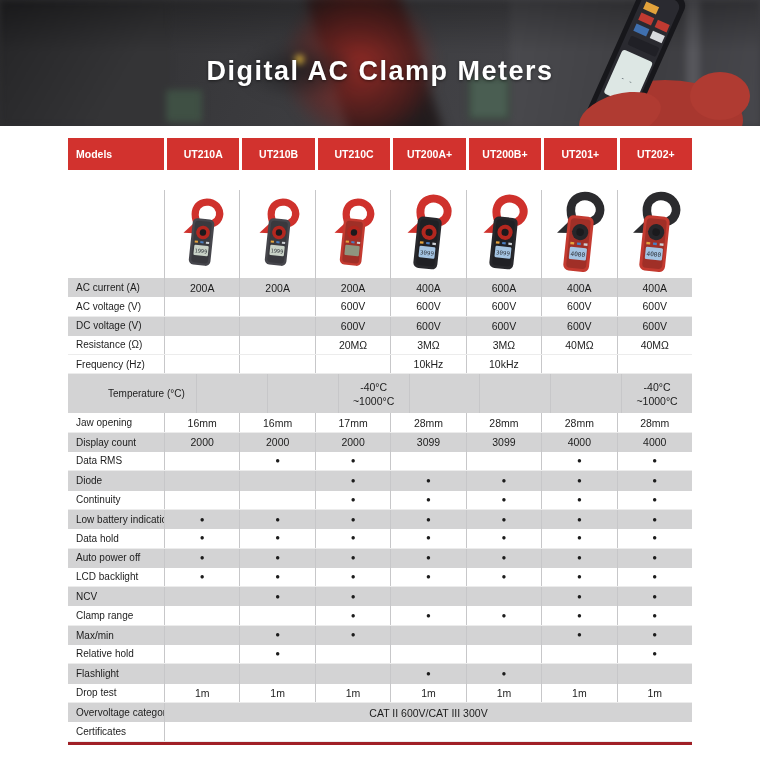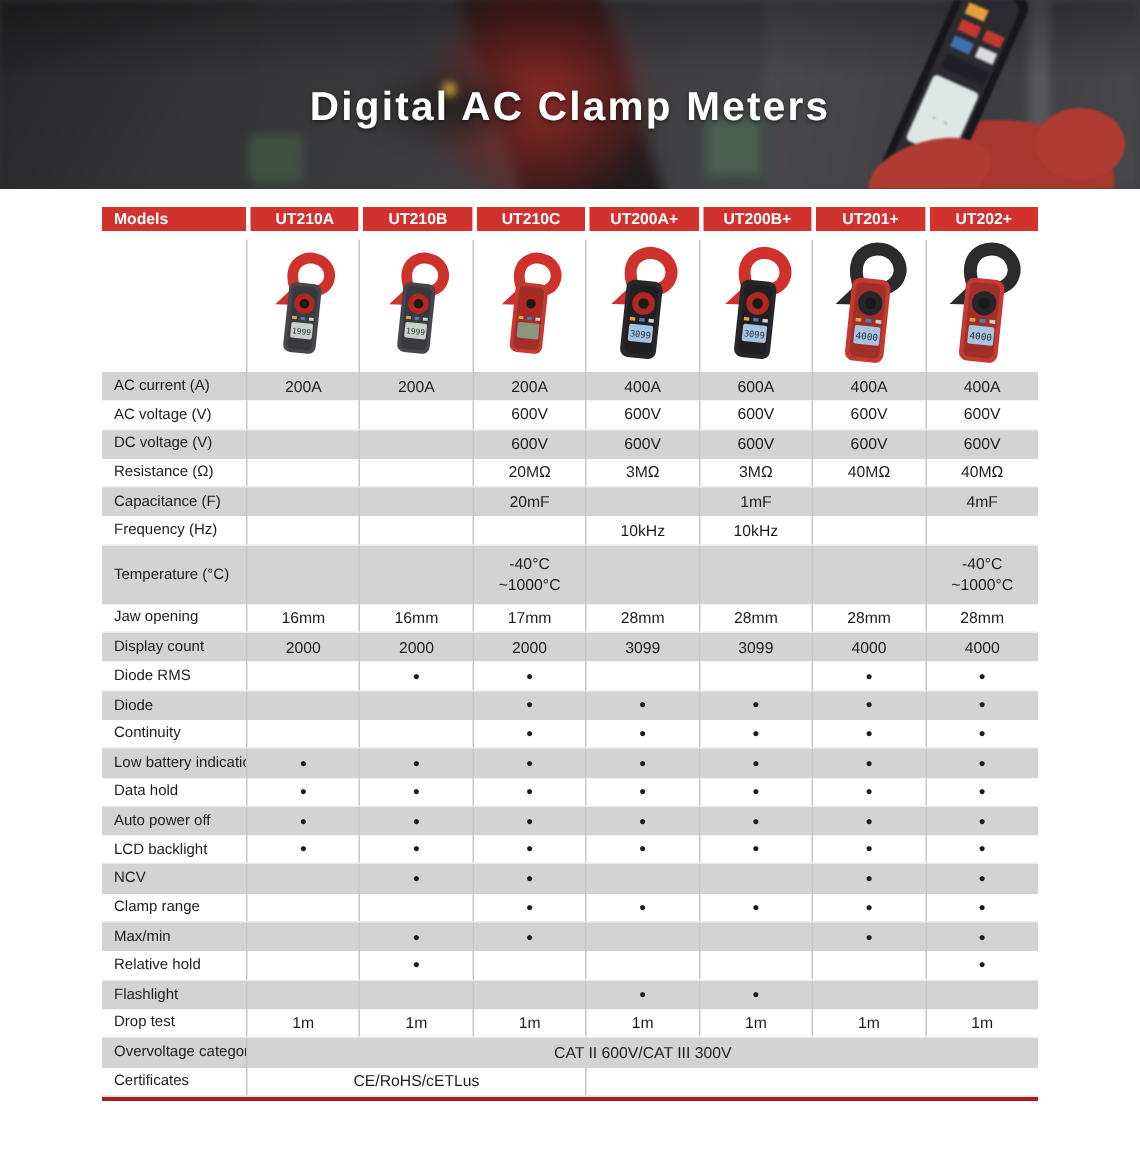--- a/index.html
+++ b/index.html
@@ -21,30 +21,30 @@
   .bg-dot-yellow{position:absolute;left:295px;top:55px;width:9px;height:9px;border-radius:50%;background:#d8b13c;filter:blur(1px);}
   .bg-panelR{position:absolute;right:0;top:0;width:250px;height:126px;background:linear-gradient(100deg,#4a4a4e,#3e3e42 60%,#47474c);}
   .bg-stripR{position:absolute;right:60px;top:0;width:14px;height:126px;background:#56565b;}
   .bg-shade-top{position:absolute;inset:0;background:linear-gradient(rgba(0,0,0,0.30),transparent 40%);}
   .banner-meter{position:absolute;right:0;top:0;filter:blur(0.6px);}
   .banner-title{position:absolute;left:0;right:0;top:56px;text-align:center;color:#ffffff;font-size:27px;font-weight:800;letter-spacing:1.5px;z-index:5;text-shadow:0 1px 3px rgba(0,0,0,0.5);}
 
   
   .spec-table{margin:12px 0 0 68px;width:624px;font-size:10.5px;}
   .t-row{display:grid;grid-template-columns:96px repeat(7,1fr);}
-  .models-row{height:16px;margin-bottom:6px;text-align:center;}
+  .models-row{height:32px;margin-bottom:20px;text-align:center;}
   .m-cell{background:var(--red);color:#fff;font-weight:700;font-size:10.5px;display:flex;align-items:center;justify-content:center;}
   .m-cell + .m-cell{border-left:3px solid #ffffff;}
   .m-label{justify-content:flex-start;padding-left:8px;}
   .images-row{height:88px;background:#fff;}
   .img-cell{display:flex;align-items:center;justify-content:center;border-left:1px solid var(--line);}
   .img-label{border-left:none;}
   .data-row{height:19.3px;background:#ffffff;border-bottom:1px solid #ececec;}
   .data-row.shade{background:var(--shade);border-bottom:none;}
-  .data-row.tall{height:39px;}
+  .data-row.tall{height:39px;padding-left:32px;}
   .cell{display:flex;align-items:center;justify-content:center;text-align:center;border-left:1px solid var(--line);white-space:pre-line;line-height:1.35;padding:1px 2px;}
   .row-label{justify-content:flex-start;text-align:left;border-left:none;padding-left:8px;font-size:10px;white-space:nowrap;overflow:hidden;}
   .dot{font-size:8px;line-height:1;}
   .section-row{height:19.3px;background:var(--red);color:#fff;font-weight:700;font-size:11px;display:flex;align-items:center;padding-left:8px;letter-spacing:0.2px;}
   #rows-container{border-bottom:3px solid var(--bar);}
 </style>
 </head>
 <body>
 
 <div class="page">
@@ -250,30 +250,20 @@
         <div class="t-row data-row">
           <div class="cell row-label">Resistance (Ω)</div>
           <div class="cell"></div>
           <div class="cell"></div>
           <div class="cell">20MΩ</div>
           <div class="cell">3MΩ</div>
           <div class="cell">3MΩ</div>
           <div class="cell">40MΩ</div>
           <div class="cell">40MΩ</div>
         </div>
-        <div class="t-row data-row shade">
-          <div class="cell row-label">Capacitance (F)</div>
-          <div class="cell"></div>
-          <div class="cell"></div>
-          <div class="cell">20mF</div>
-          <div class="cell"></div>
-          <div class="cell">1mF</div>
-          <div class="cell"></div>
-          <div class="cell">4mF</div>
-        </div>
         <div class="t-row data-row">
           <div class="cell row-label">Frequency (Hz)</div>
           <div class="cell"></div>
           <div class="cell"></div>
           <div class="cell"></div>
           <div class="cell">10kHz</div>
           <div class="cell">10kHz</div>
           <div class="cell"></div>
           <div class="cell"></div>
         </div>
@@ -303,21 +293,21 @@
           <div class="cell row-label">Display count</div>
           <div class="cell">2000</div>
           <div class="cell">2000</div>
           <div class="cell">2000</div>
           <div class="cell">3099</div>
           <div class="cell">3099</div>
           <div class="cell">4000</div>
           <div class="cell">4000</div>
         </div>
         <div class="t-row data-row">
-          <div class="cell row-label">Diode RMS</div>
+          <div class="cell row-label">Data RMS</div>
           <div class="cell"></div>
           <div class="cell"><div class="dot" style="color: rgb(28, 28, 28);">●</div></div>
           <div class="cell"><div class="dot" style="color: rgb(28, 28, 28);">●</div></div>
           <div class="cell"></div>
           <div class="cell"></div>
           <div class="cell"><div class="dot" style="color: rgb(28, 28, 28);">●</div></div>
           <div class="cell"><div class="dot" style="color: rgb(28, 28, 28);">●</div></div>
         </div>
         <div class="t-row data-row shade">
           <div class="cell row-label">Diode</div>
@@ -438,19 +428,18 @@
           <div class="cell">1m</div>
           <div class="cell">1m</div>
           <div class="cell">1m</div>
         </div>
         <div class="t-row data-row shade">
           <div class="cell row-label">Overvoltage category</div>
           <div class="cell" style="grid-column: span 7;">CAT II 600V/CAT III 300V</div>
         </div>
         <div class="t-row data-row">
           <div class="cell row-label">Certificates</div>
-          <div class="cell" style="grid-column: span 3;">CE/RoHS/cETLus</div>
           <div class="cell" style="grid-column: span 4;"></div>
         </div>
       </div>
   </div>
 
 </div>
 
 </body></html>

